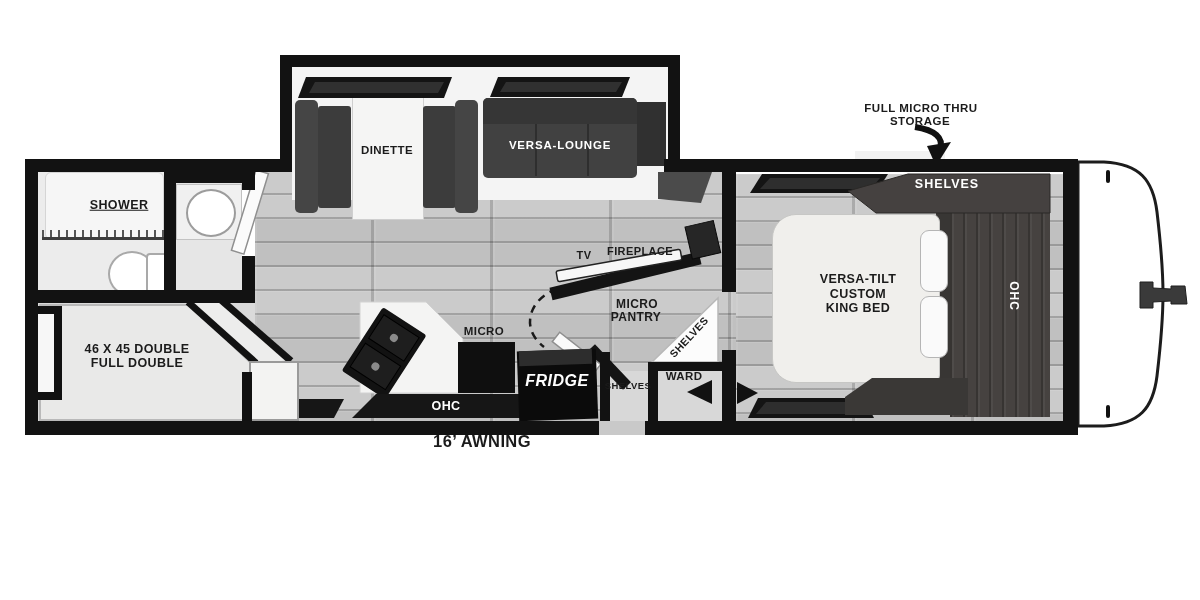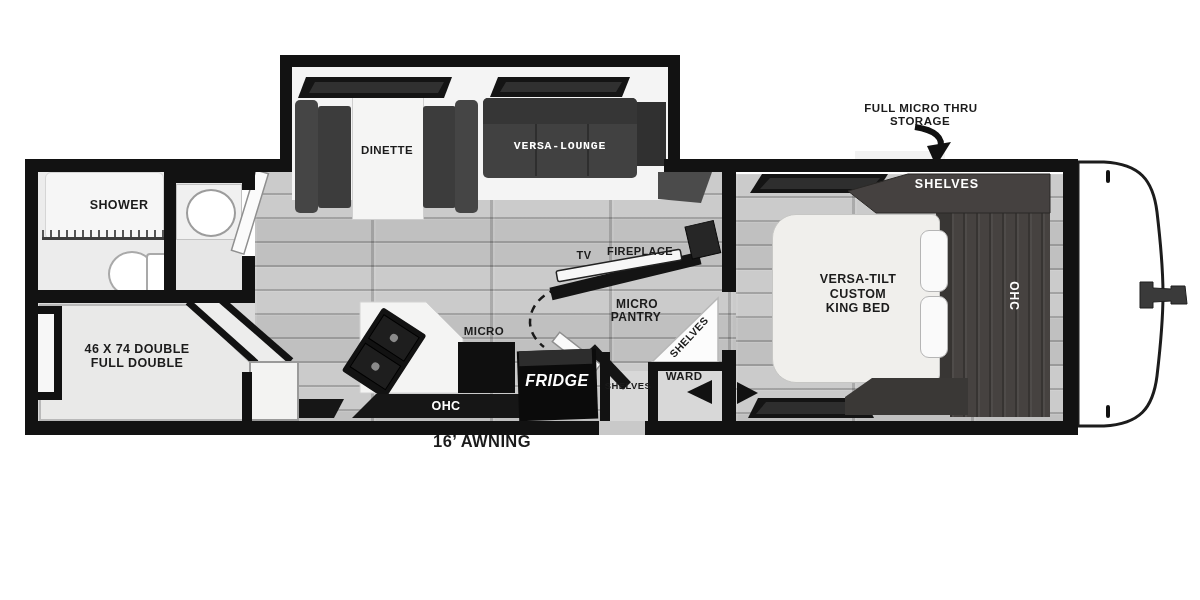--- a/index.html
+++ b/index.html
@@ -152,34 +152,34 @@
   <div class="wall" style="left:242px;top:256px;width:13px;height:47px;"></div>
   <div class="wall" style="left:164px;top:159px;width:12px;height:144px;"></div>
   <div class="wall" style="left:176px;top:172px;width:66px;height:11px;"></div>
   <div class="wall" style="left:722px;top:172px;width:14px;height:120px;"></div>
   <div class="wall" style="left:722px;top:350px;width:14px;height:71px;"></div>
   <div class="wall" style="left:648px;top:362px;width:88px;height:9px;"></div>
   <div class="wall" style="left:648px;top:362px;width:10px;height:59px;"></div>
   <div class="wall" style="left:600px;top:352px;width:10px;height:69px;"></div>
   <div class="threshold" style="left:597px;top:421px;width:46px;height:14px;"></div>
 
-  <div class="lbl" style="left:119px;top:205px;font-size:12.5px;">SHOWER</div>
+  <div class="lbl" style="left:119px;top:205px;font-size:12.5px;text-decoration:underline;">SHOWER</div>
   <div class="lbl" style="left:387px;top:139px;font-size:11.5px;margin-top:12px;">DINETTE</div>
-  <div class="lbl white" style="left:560px;top:146px;font-size:11.5px;letter-spacing:.8px;font-family:Liberation Mono, monospace;">VERSA-LOUNGE</div>
+  <div class="lbl white" style="left:560px;top:146px;font-size:11.5px;letter-spacing:.8px;">VERSA-LOUNGE</div>
   <div class="lbl" style="left:640px;top:243px;font-size:11px;margin-top:8px;">FIREPLACE</div>
   <div class="lbl" style="left:584px;top:255px;font-size:11px;">TV</div>
   <div class="lbl" style="left:637px;top:304px;font-size:12px;">MICRO</div>
   <div class="lbl" style="left:636px;top:317px;font-size:12px;">PANTRY</div>
   <div class="lbl rotneg" style="left:689px;top:337px;font-size:10.5px;">SHELVES</div>
   <div class="lbl" style="left:628px;top:386px;font-size:9.5px;">SHELVES</div>
   <div class="lbl" style="left:684px;top:377px;font-size:11.5px;">WARD</div>
   <div class="lbl" style="left:484px;top:332px;font-size:11.5px;">MICRO</div>
   <div class="lbl white" style="left:557px;top:381px;font-size:16px;letter-spacing:.5px;font-style:italic;">FRIDGE</div>
   <div class="lbl white" style="left:446px;top:406px;font-size:12.5px;">OHC</div>
-  <div class="lbl" style="left:137px;top:349px;font-size:12.5px;">46 X 74 DOUBLE</div>
+  <div class="lbl" style="left:137px;top:349px;font-size:12.5px;">46 X 45 DOUBLE</div>
   <div class="lbl" style="left:137px;top:363px;font-size:12.5px;">FULL DOUBLE</div>
   <div class="lbl" style="left:858px;top:279px;font-size:12.5px;">VERSA-TILT</div>
   <div class="lbl" style="left:858px;top:294px;font-size:12.5px;">CUSTOM</div>
   <div class="lbl" style="left:858px;top:308px;font-size:12.5px;">KING BED</div>
   <div class="lbl white" style="left:947px;top:184px;font-size:12.5px;letter-spacing:1px;">SHELVES</div>
   <div class="lbl white rot90" style="left:1014px;top:296px;font-size:12px;letter-spacing:1px;">OHC</div>
   <div class="lbl" style="left:921px;top:109px;font-size:11.5px;letter-spacing:.5px;">FULL MICRO THRU</div>
   <div class="lbl" style="left:920px;top:122px;font-size:11.5px;letter-spacing:.5px;">STORAGE</div>
   <div class="lbl" style="left:482px;top:441px;font-size:16.5px;">16’ AWNING</div>
 

